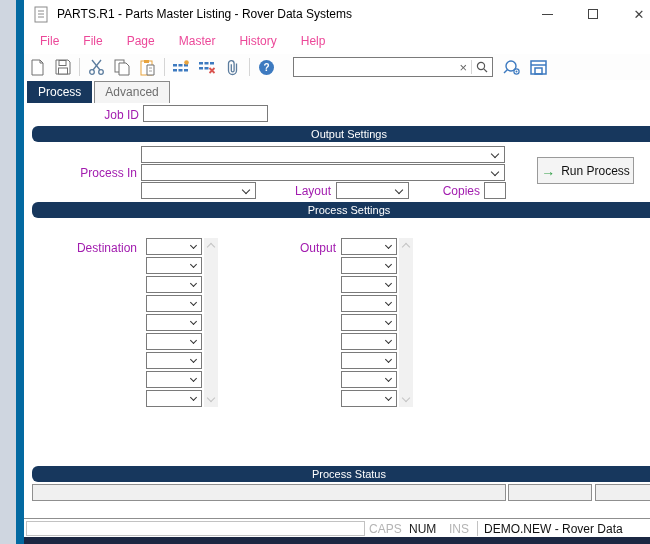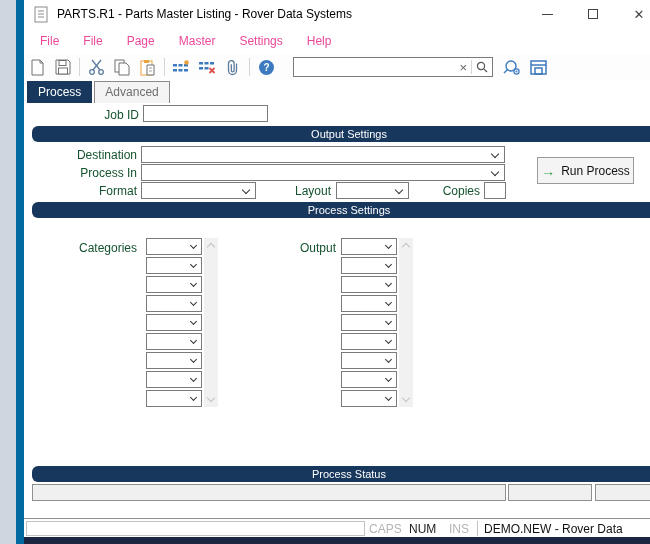--- a/index.html
+++ b/index.html
@@ -30,21 +30,21 @@
   .searchbox input { border:none; outline:none; flex:1; height:16px; font:12px "Liberation Sans",sans-serif; padding-left:4px; min-width:0; }
   .search-clear { font-size:13px; color:#666; padding:0 4px; line-height:1; }
   .search-sep { width:1px; height:14px; background:#d5d5d5; }
   .search-mag { padding:0 4px; display:flex; }
   
   .tabs { position:absolute; top:80px; left:3px; height:23px; display:flex; align-items:flex-end; }
   .tab { font-size:12px; padding:3px 10px 4px; border:1px solid #8a8a8a; border-bottom:none; margin-right:2px; }
   .tab.active { background:#17375d; color:#fff; border-color:#17375d; }
   .tab.inactive { background:#f4f4f4; color:#6e6e6e; }
   
-  .lbl { position:absolute; font-size:12px; color:#14532d; text-align:right; }
+  .lbl { position:absolute; font-size:12px; color:#a21caf; text-align:right; }
   .field { position:absolute; background:#fff; border:1px solid #7a7a7a; }
   .combo { position:absolute; background:#fff; border:1px solid #7a7a7a; }
   .chev { position:absolute; right:6px; top:4px; width:6px; height:6px;
           border-right:1.4px solid #333; border-bottom:1.4px solid #333; transform:rotate(45deg); }
   .secheader { position:absolute; left:8px; width:634px; height:16px; background:#17375d;
                color:#fff; font-size:11px; text-align:center; line-height:16px;border-radius:6px; }
   .runbtn { position:absolute; left:513px; top:157px; width:97px; height:27px; background:#f4f4f4;
             border:1px solid #9a9a9a; display:flex; align-items:center; justify-content:center; gap:6px;
             font-size:12px; color:#111; }
   .runarrow { color:#2f9e44; font-size:14px; font-weight:bold; line-height:1; }
@@ -95,21 +95,21 @@
           <span class="close-glyph">✕</span>
         </div>
     </div>
   </div>
 
   <div class="menubar">
     <span class="menu-item">File</span>
     <span class="menu-item">File</span>
     <span class="menu-item">Page</span>
     <span class="menu-item">Master</span>
-    <span class="menu-item">Settings</span>
+    <span class="menu-item">History</span>
     <span class="menu-item">Help</span>
   </div>
 
   <div class="toolbar">
     <div class="tb-btn">
       <svg width="15" height="17" viewBox="0 0 15 17">
         <path d="M2 1 h8 l3 3 v12 h-11 z" fill="#fff" stroke="#707070"></path>
         <path d="M10 1 v3 h3" fill="none" stroke="#707070"></path>
       </svg>
     </div>
@@ -216,49 +216,47 @@
   <div class="tabs">
     <div class="tab active">Process</div>
     <div class="tab inactive">Advanced</div>
   </div>
 
   <span class="lbl" style="left:30px; top:108px; width:85px;">Job ID</span>
   <input class="field" style="left: 119px; top: 105px; width: 125px; height: 17px; font: 12px &quot;Liberation Sans&quot;, sans-serif; padding-left: 3px;" value="">
 
   <div class="secheader" style="top:126px;">Output Settings</div>
 
-  <span class="lbl" style="left:10px; top:148px; width:103px;">Destination</span>
   <div class="combo" style="left:117px; top:146px; width:364px; height:17px;">
     <span class="chev"></span>
   </div>
 
   <span class="lbl" style="left:10px; top:166px; width:103px;">Process In</span>
   <div class="combo" style="left:117px; top:164px; width:364px; height:17px;">
     <span class="chev"></span>
   </div>
 
-  <span class="lbl" style="left:10px; top:184px; width:103px;">Format</span>
   <div class="combo" style="left:117px; top:182px; width:115px; height:17px;">
     <span class="chev"></span>
   </div>
   <span class="lbl" style="left:240px; top:184px; width:67px;">Layout</span>
   <div class="combo" style="left:312px; top:182px; width:73px; height:17px;">
     <span class="chev"></span>
   </div>
   <span class="lbl" style="left:395px; top:184px; width:61px;">Copies</span>
   <input class="field" style="left: 460px; top: 182px; width: 22px; height: 17px; font: 12px &quot;Liberation Sans&quot;, sans-serif; text-align: center;" value="">
 
   <div class="runbtn">
     <span class="runarrow">→</span>
     <span>Run Process</span>
   </div>
 
   <div class="secheader" style="top:202px;">Process Settings</div>
 
-  <span class="lbl" style="left:30px; top:241px; width:83px;">Categories</span>
+  <span class="lbl" style="left:30px; top:241px; width:83px;">Destination</span>
   <div class="dd-list" style="left:122px; top:238px;">
       <div class="combo-sm">
         <span class="chev"></span>
       </div>
       <div class="combo-sm">
         <span class="chev"></span>
       </div>
       <div class="combo-sm">
         <span class="chev"></span>
       </div>

